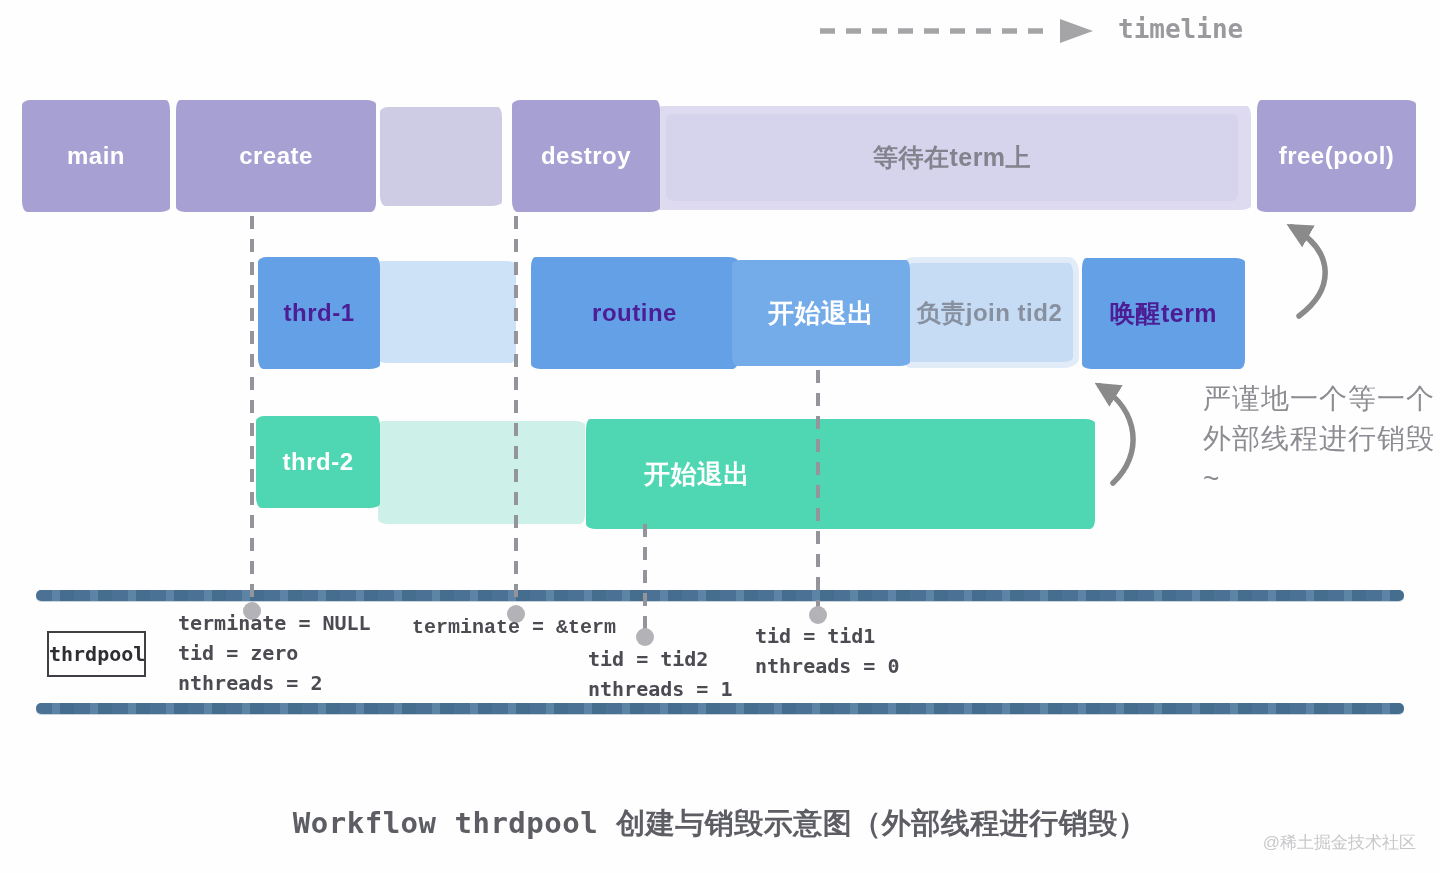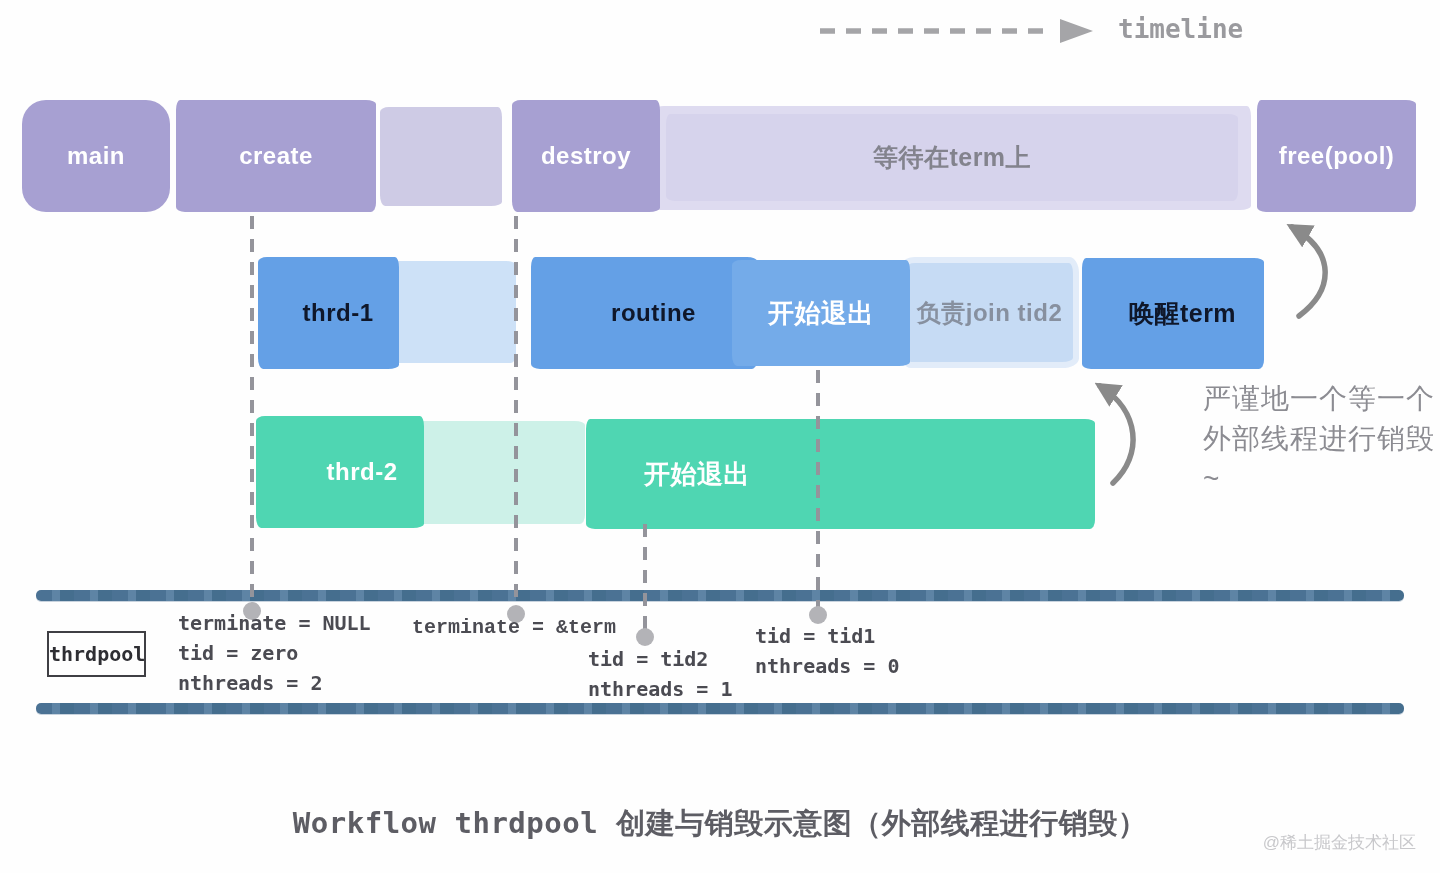--- a/index.html
+++ b/index.html
@@ -11,21 +11,21 @@
   .block{
     position:absolute;display:flex;align-items:center;justify-content:center;
     font-weight:bold;font-size:24px;letter-spacing:.5px;z-index:3;
   }
   .rough{border-radius:9px 4px 11px 5px / 5px 10px 4px 11px;}
   .rough2{border-radius:4px 10px 5px 9px / 10px 4px 9px 5px;}
   .purple      {background:#a7a0d2;color:#ffffff;}
   .purple-pale {background:#dedbf0;z-index:1;}
   .purple-light{background:#cecbe5;z-index:2;}
   .purple-mid  {background:#d6d3ec;color:#83838d;z-index:2;}
-  .blue        {background:#64a0e6;color:#0f172a;padding-left:19px;}
+  .blue        {background:#64a0e6;color:#4c1d95;}
   .blue2       {background:#74abe9;color:#ffffff;}
   .blue-light  {background:rgba(201,222,246,.92);z-index:2;}
   .blue-mid    {background:#c6dbf4;color:#87909f;z-index:2;box-shadow:0 0 0 6px #e2ecf9;}
   .teal        {background:#4fd6b2;color:#ffffff;}
   .teal-light  {background:rgba(200,239,229,.9);z-index:2;}
   .vline{
     position:absolute;width:4px;z-index:6;
     background-image:repeating-linear-gradient(to bottom,#94949b 0 13px,transparent 13px 23px);
   }
   .dot{position:absolute;width:18px;height:18px;border-radius:50%;background:#b3b3b7;z-index:7;}
@@ -50,21 +50,21 @@
     font-family:"DejaVu Sans Mono","DejaVu Sans",sans-serif;
   }
   .watermark{position:absolute;right:24px;top:831px;font-size:17px;color:#c8c8cb;z-index:5;}
   svg.overlay{position:absolute;left:0;top:0;z-index:9;pointer-events:none;}
 </style>
 </head>
 <body>
 
 <div class="block purple-pale rough" style="left:655px;top:106px;width:596px;height:104px;"></div>
 
-<div class="block purple rough" style="left:22px;top:100px;width:148px;height:112px;border-radius:24px;">
+<div class="block purple rough" style="left:22px;top:100px;width:148px;height:112px;">
   <span>main</span>
 </div>
 
 <div class="block purple rough2" style="left:176px;top:100px;width:200px;height:112px;">
   <span>create</span>
 </div>
 
 <div class="block purple-light rough" style="left:380px;top:107px;width:122px;height:99px;"></div>
 
 <div class="block purple rough" style="left:512px;top:100px;width:148px;height:112px;">
@@ -94,21 +94,21 @@
 </div>
 
 <div class="block blue-mid rough" style="left:906px;top:263px;width:167px;height:99px;">
   <span>负责join tid2</span>
 </div>
 
 <div class="block blue rough2" style="left:1082px;top:258px;width:163px;height:111px;font-size:25px;">
   <span>唤醒term</span>
 </div>
 
-<div class="block teal rough" style="left:256px;top:416px;width:124px;height:112px;padding-left:44px;">
+<div class="block teal rough" style="left:256px;top:416px;width:124px;height:92px;">
   <span>thrd-2</span>
 </div>
 
 <div class="block teal-light rough2" style="left:378px;top:421px;width:207px;height:103px;"></div>
 
 <div class="block teal rough2" style="left:586px;top:419px;width:509px;height:110px;font-size:26px;justify-content:flex-start;padding-left:58px;box-sizing:border-box;">
   <span>开始退出</span>
 </div>
 
 <div class="vline" style="left:250px;top:216px;height:388px;"></div>

